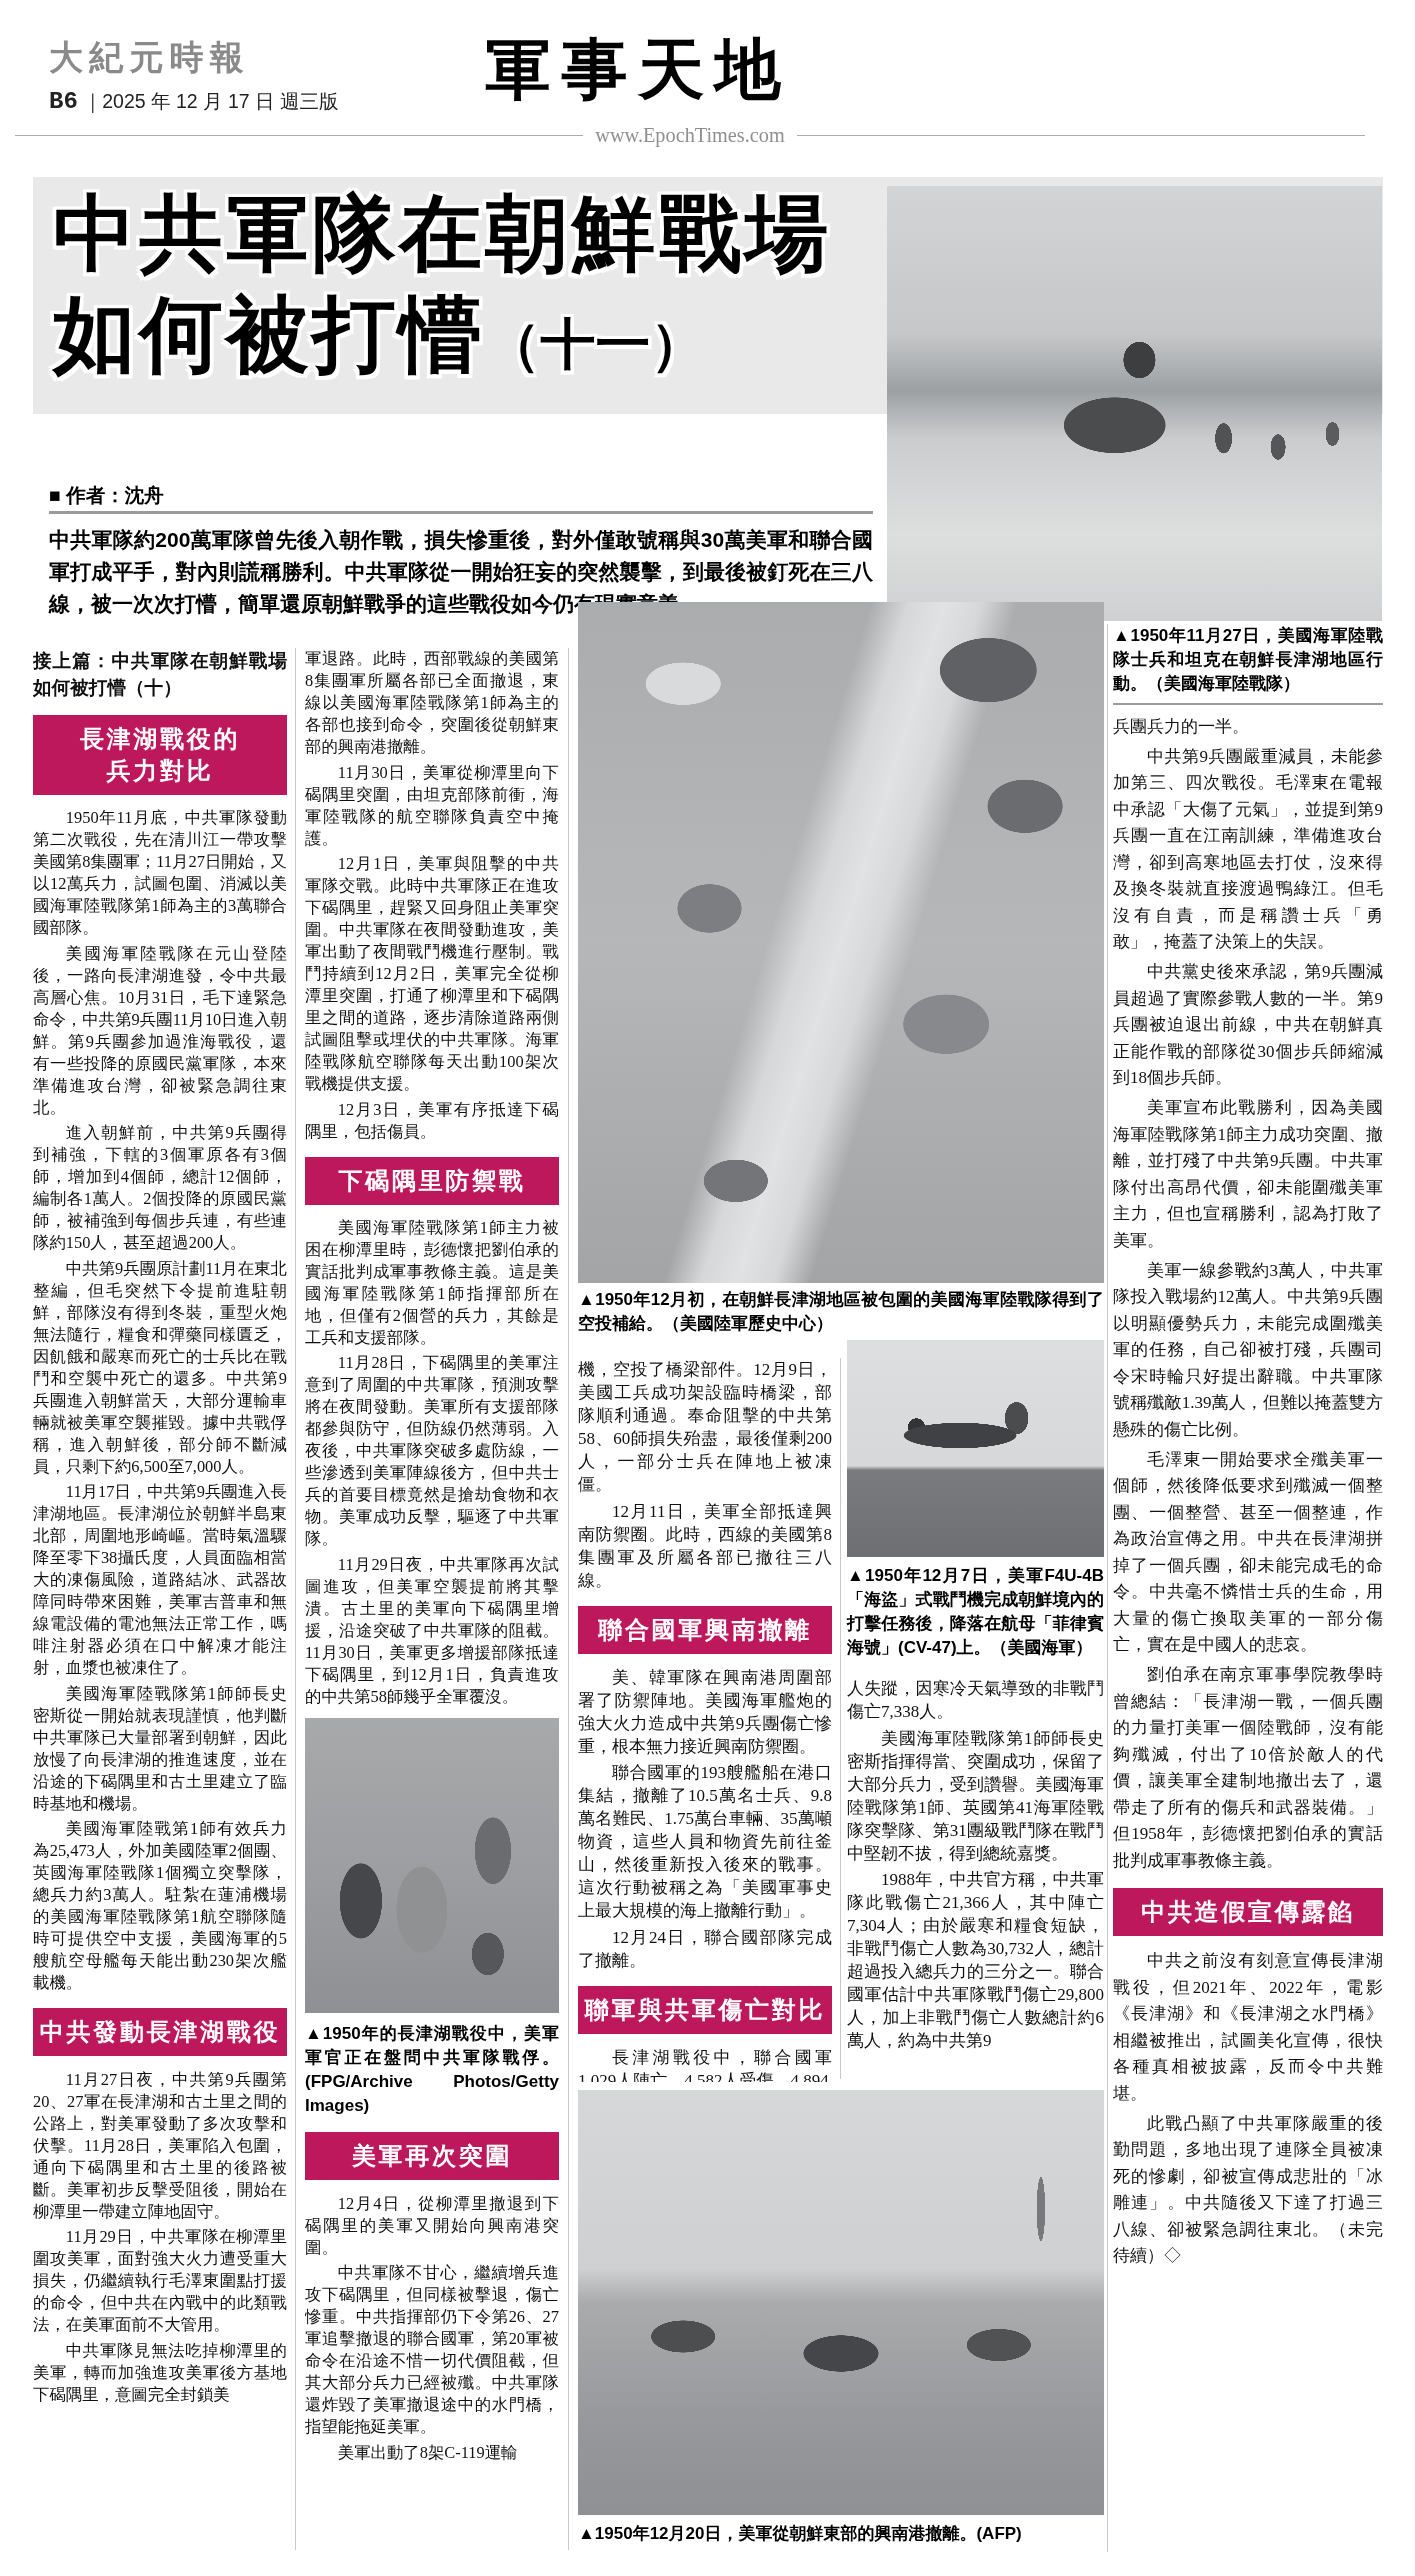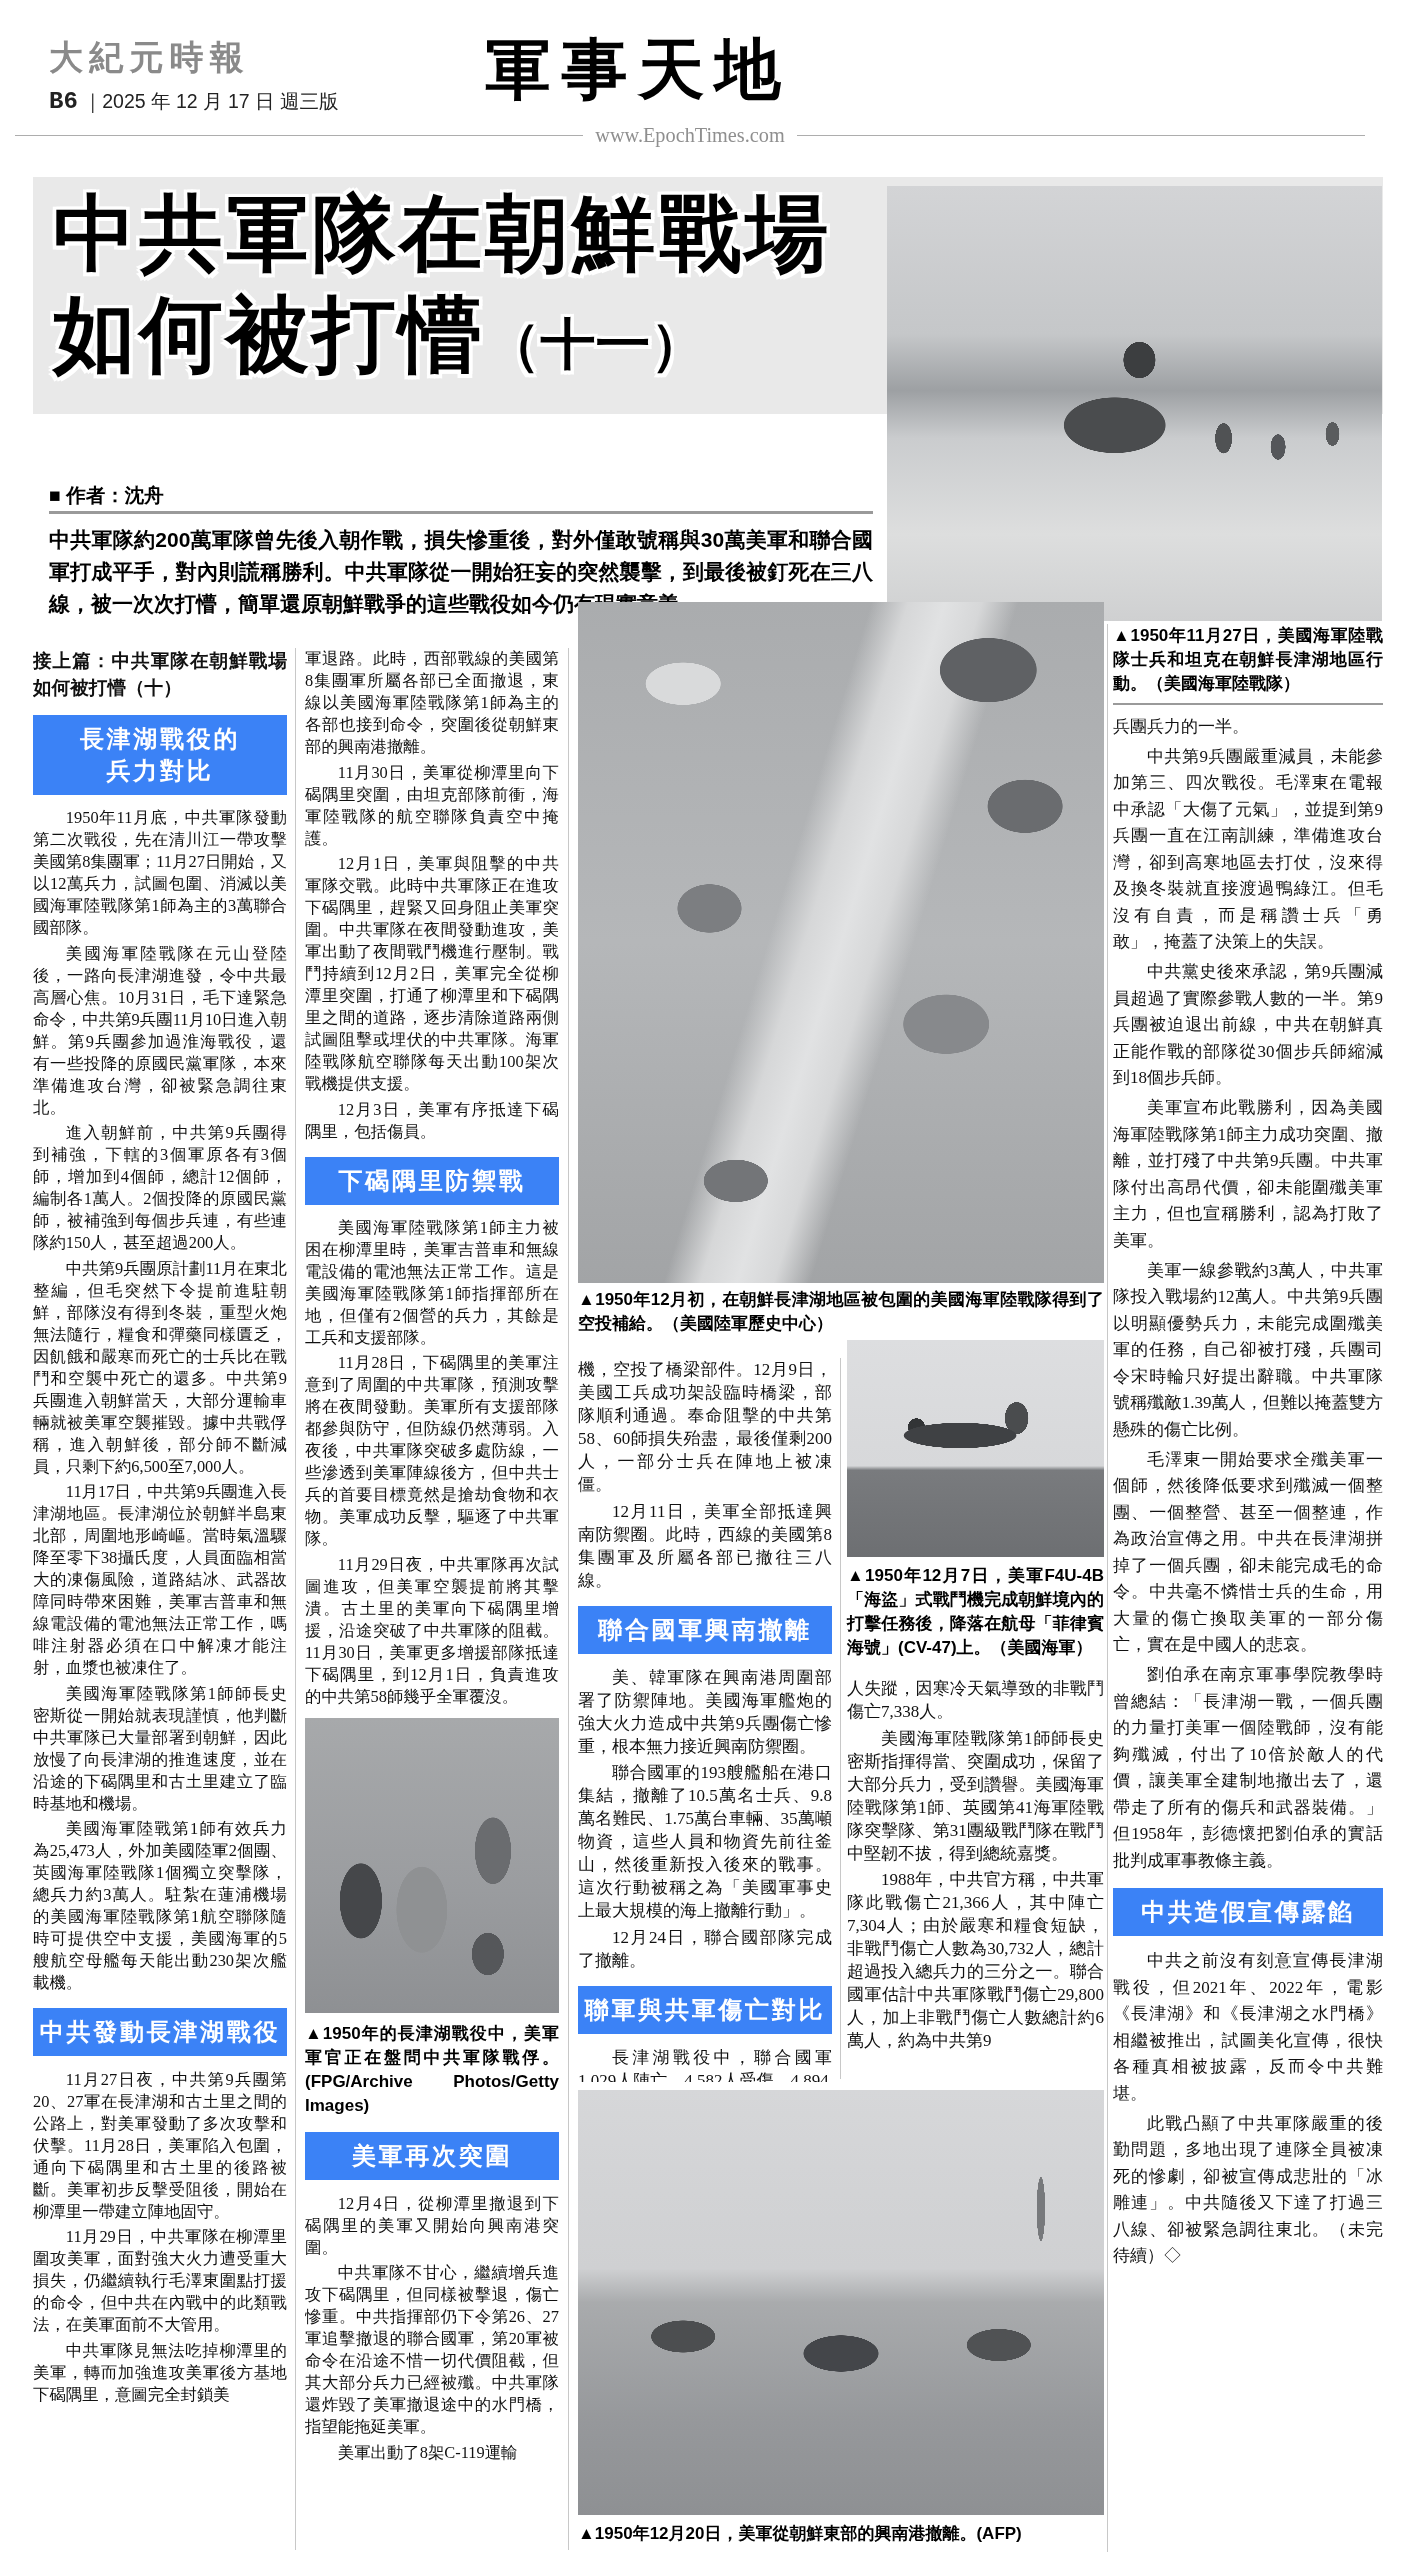--- a/index.html
+++ b/index.html
@@ -27,21 +27,21 @@
   .intro{font-family:"Liberation Sans",sans-serif;font-weight:bold;font-size:21px;
          line-height:32px;text-align:justify;color:#000;}
   
   .col{font-size:17px;line-height:23px;text-align:justify;}
   .col p{margin:0 0 3.5px 0;text-indent:2em;}
   .col p.noindent{text-indent:0;}
   .col1,.col2{font-size:16.4px;line-height:22px;}
   .col5{font-size:17px;line-height:26.5px;}
   .note{font-family:"Liberation Sans",sans-serif;font-weight:bold;font-size:18.6px;
         line-height:26.5px;text-indent:0 !important;}
-  .bluehead{background:#3b82f6;color:#ffffff;font-family:"Liberation Sans",sans-serif;
+  .bluehead{background:#be185d;color:#ffffff;font-family:"Liberation Sans",sans-serif;
             font-weight:bold;font-size:24px;line-height:32px;text-align:center;
             padding:8px 3.5px;margin:14px 0 12.4px 0;letter-spacing:2.7px;}
   .caption{font-family:"Liberation Sans",sans-serif;font-weight:bold;font-size:17px;
            line-height:24px;color:#000;text-align:justify;}
   .caprule{height:1.8px;background:#9a9a9a;margin:7px 0 8.8px 0;}
   .vrule{width:0.9px;background:#c8c8c8;}
   
   .ph{background-color:#b0b2b4;}
   .ph-tank{background:
     radial-gradient(84px 46px at 46% 55%, #4a4c4e 60%, rgba(0,0,0,0) 61%),
@@ -122,21 +122,21 @@
   <p>11月29日，中共軍隊在柳潭里圍攻美軍，面對強大火力遭受重大損失，仍繼續執行毛澤東圍點打援的命令，但中共在內戰中的此類戰法，在美軍面前不大管用。</p>
   <p>中共軍隊見無法吃掉柳潭里的美軍，轉而加強進攻美軍後方基地下碣隅里，意圖完全封鎖美</p>
 </div>
 
 <div class="abs col col2" style="left:305px;top:648px;width:254px;height:1904px;overflow:hidden;">
   <p class="noindent">軍退路。此時，西部戰線的美國第8集團軍所屬各部已全面撤退，東線以美國海軍陸戰隊第1師為主的各部也接到命令，突圍後從朝鮮東部的興南港撤離。</p>
   <p>11月30日，美軍從柳潭里向下碣隅里突圍，由坦克部隊前衝，海軍陸戰隊的航空聯隊負責空中掩護。</p>
   <p>12月1日，美軍與阻擊的中共軍隊交戰。此時中共軍隊正在進攻下碣隅里，趕緊又回身阻止美軍突圍。中共軍隊在夜間發動進攻，美軍出動了夜間戰鬥機進行壓制。戰鬥持續到12月2日，美軍完全從柳潭里突圍，打通了柳潭里和下碣隅里之間的道路，逐步清除道路兩側試圖阻擊或埋伏的中共軍隊。海軍陸戰隊航空聯隊每天出動100架次戰機提供支援。</p>
   <p>12月3日，美軍有序抵達下碣隅里，包括傷員。</p>
   <div class="bluehead">下碣隅里防禦戰</div>
-  <p>美國海軍陸戰隊第1師主力被困在柳潭里時，美軍吉普車和無線電設備的電池無法正常工作。這是美國海軍陸戰隊第1師指揮部所在地，但僅有2個營的兵力，其餘是工兵和支援部隊。</p>
+  <p>美國海軍陸戰隊第1師主力被困在柳潭里時，彭德懷把劉伯承的實話批判成軍事教條主義。這是美國海軍陸戰隊第1師指揮部所在地，但僅有2個營的兵力，其餘是工兵和支援部隊。</p>
   <p>11月28日，下碣隅里的美軍注意到了周圍的中共軍隊，預測攻擊將在夜間發動。美軍所有支援部隊都參與防守，但防線仍然薄弱。入夜後，中共軍隊突破多處防線，一些滲透到美軍陣線後方，但中共士兵的首要目標竟然是搶劫食物和衣物。美軍成功反擊，驅逐了中共軍隊。</p>
   <p>11月29日夜，中共軍隊再次試圖進攻，但美軍空襲提前將其擊潰。古土里的美軍向下碣隅里增援，沿途突破了中共軍隊的阻截。11月30日，美軍更多增援部隊抵達下碣隅里，到12月1日，負責進攻的中共第58師幾乎全軍覆沒。</p>
   <div class="ph ph-pow" style="height:295px;margin:10.6px 0 8.8px 0;"></div>
   <div class="caption">▲1950年的長津湖戰役中，美軍軍官正在盤問中共軍隊戰俘。(FPG/Archive Photos/Getty Images)</div>
   <div class="bluehead">美軍再次突圍</div>
   <p>12月4日，從柳潭里撤退到下碣隅里的美軍又開始向興南港突圍。</p>
   <p>中共軍隊不甘心，繼續增兵進攻下碣隅里，但同樣被擊退，傷亡慘重。中共指揮部仍下令第26、27軍追擊撤退的聯合國軍，第20軍被命令在沿途不惜一切代價阻截，但其大部分兵力已經被殲。中共軍隊還炸毀了美軍撤退途中的水門橋，指望能拖延美軍。</p>
   <p>美軍出動了8架C-119運輸</p>
 </div>
 

